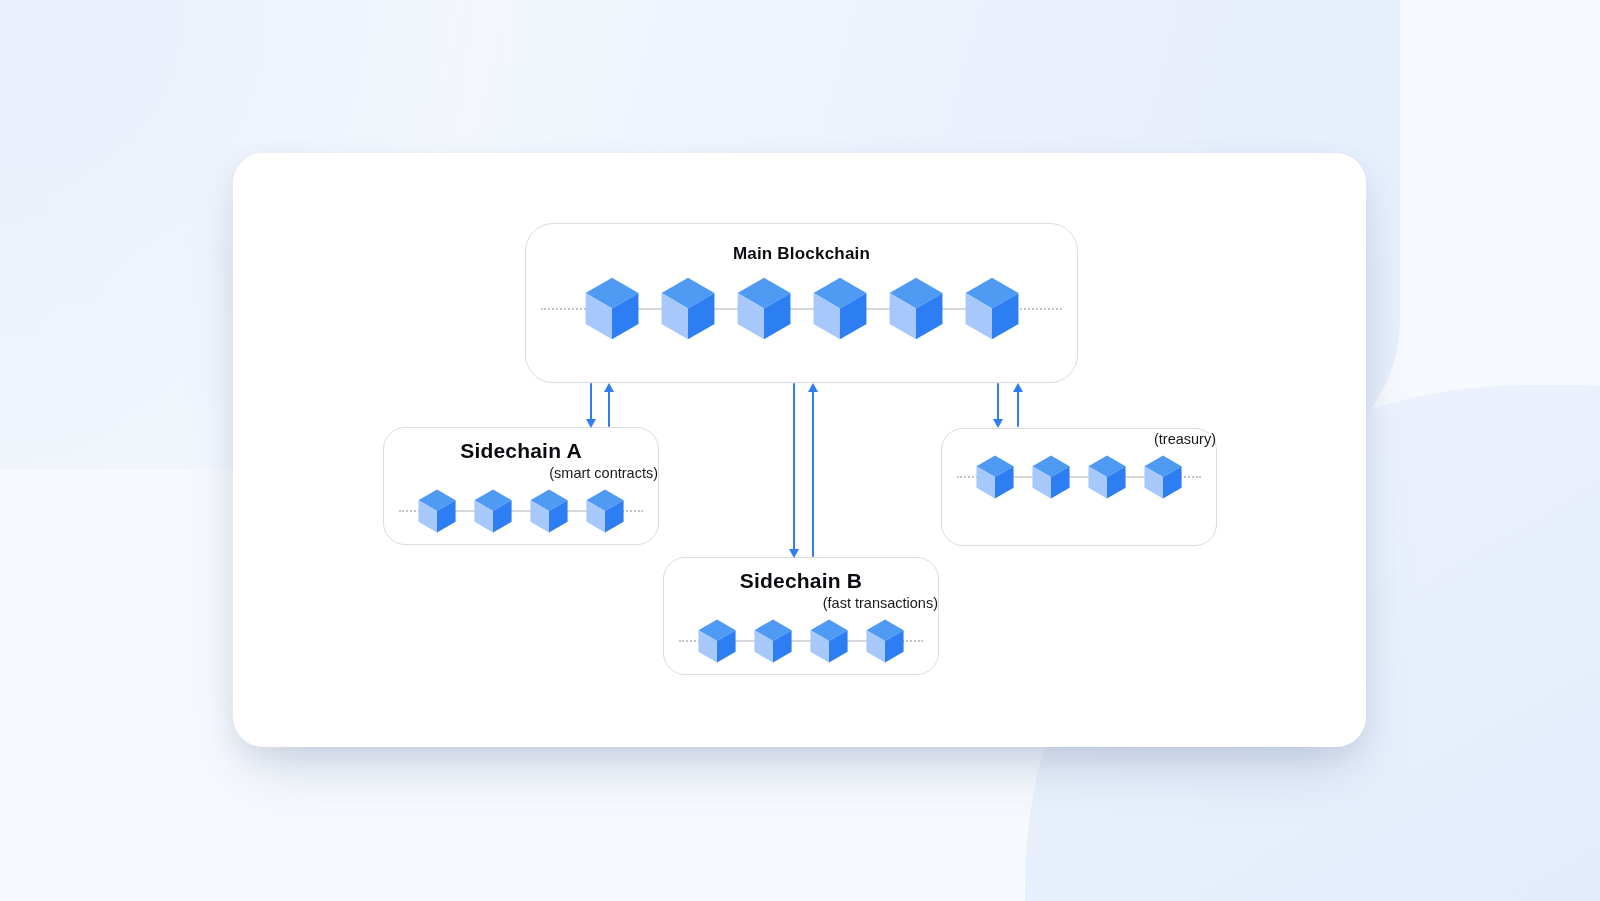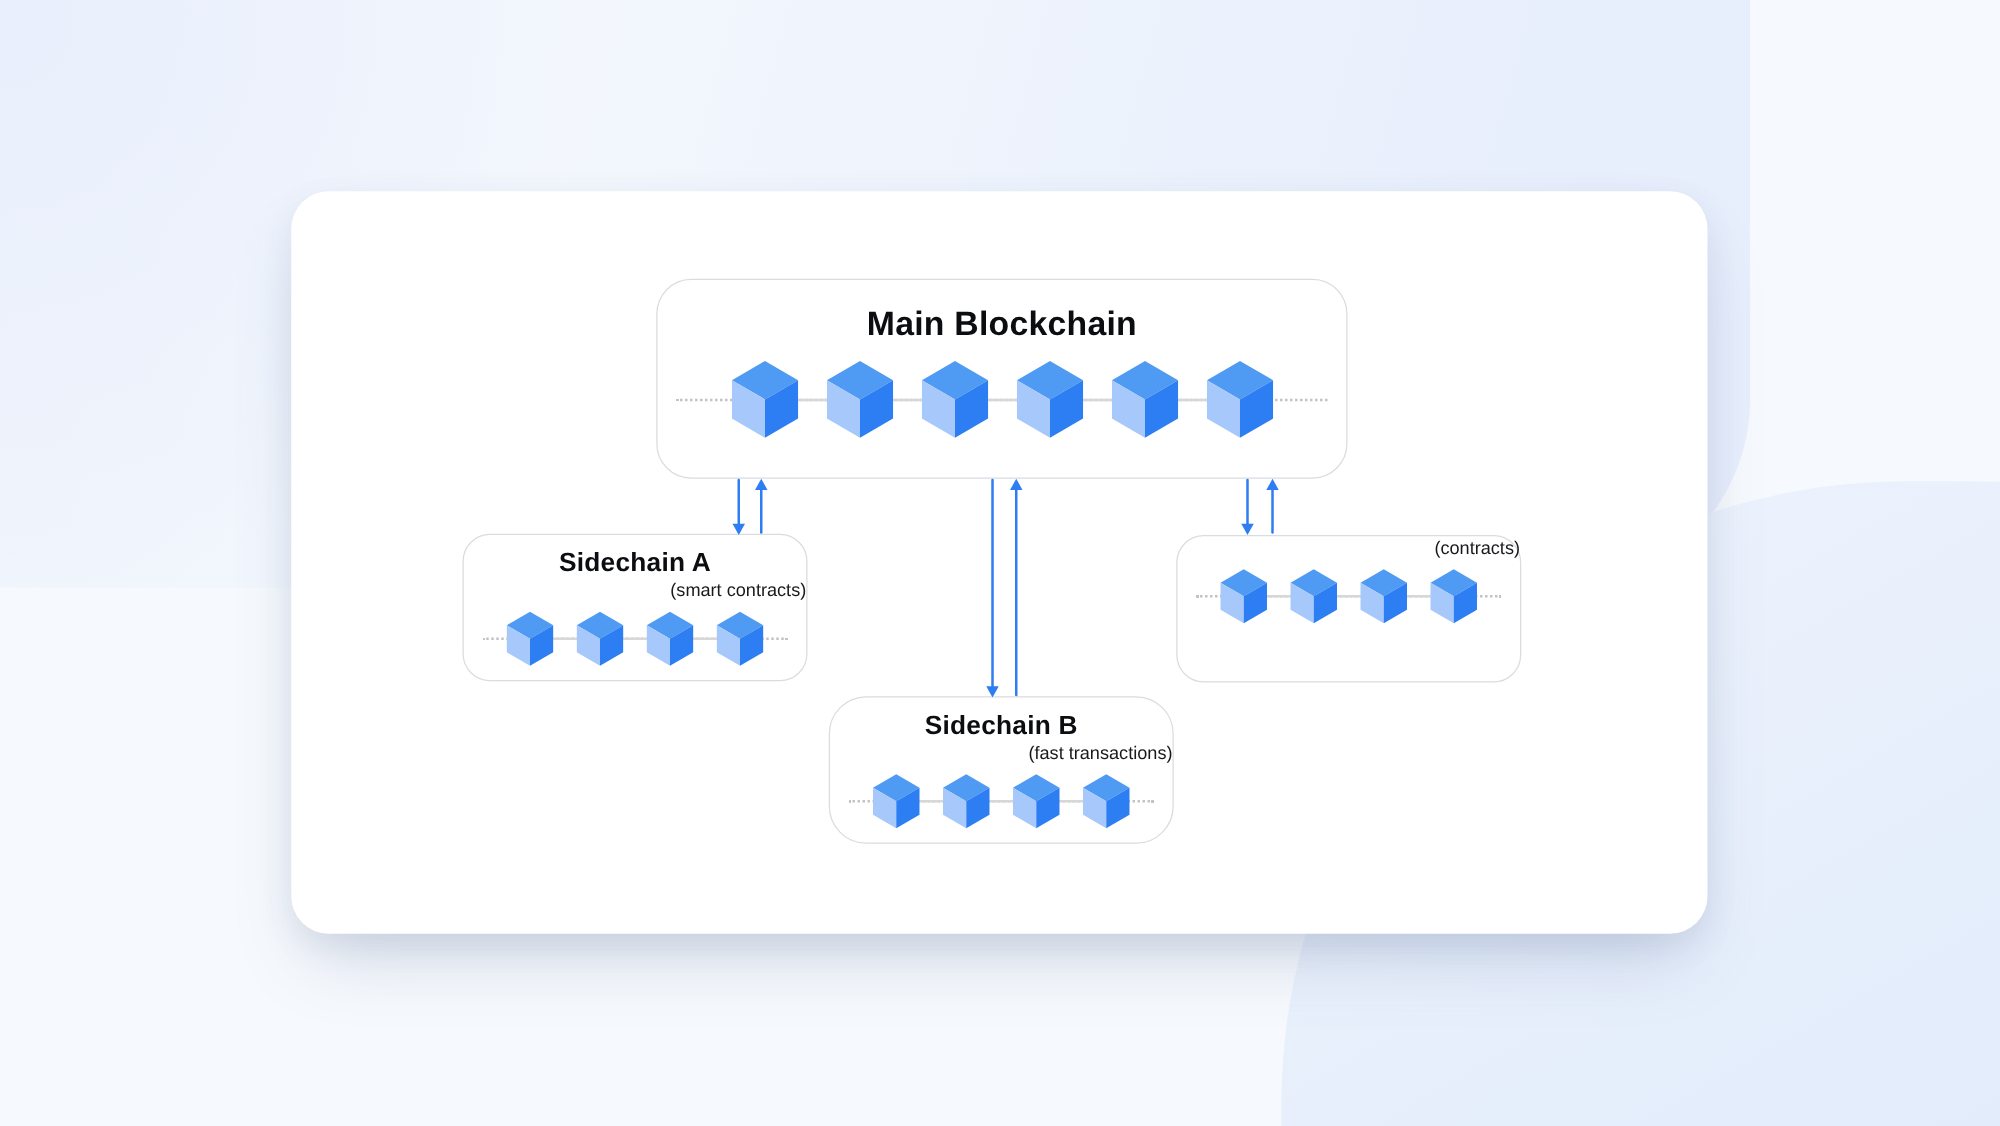--- a/index.html
+++ b/index.html
@@ -30,26 +30,26 @@
     position:absolute;left:233px;top:153px;width:1133px;height:594px;
     background:#ffffff;border-radius:30px;z-index:2;
     box-shadow:0 30px 60px -18px rgba(90,110,150,.28), 0 10px 24px rgba(90,110,150,.10);
   }
   .box{
     position:absolute;background:#fff;border:1.5px solid #d9dce1;
     box-sizing:border-box;display:flex;flex-direction:column;align-items:stretch;
   }
   .box-main{left:292px;top:70px;width:553px;height:160px;border-radius:28px;}
   .box-side{width:276px;height:118px;border-radius:22px;}
-  .box-a{left:137px;top:274px;}
-  .box-b{left:430px;top:404px;border-radius:30px;}
+  .box-a{left:150px;top:274px;}
+  .box-b{left:430px;top:404px;}
   .box-c{left:708px;top:275px;}
 
   .main-title{
-    margin:20px 0 0 0;text-align:center;font-size:27px;font-weight:bold;
+    margin:20px 0 0 0;text-align:center;font-size:17px;font-weight:bold;
     color:#0b0d10;letter-spacing:.2px;
   }
   .side-title{
     margin:11px 0 0 0;text-align:center;font-size:21px;font-weight:bold;
     color:#0b0d10;letter-spacing:.2px;
   }
   .side-sub{
     margin:2px 0 0 0;text-align:right;font-size:14.5px;color:#17191c;
   }
 
@@ -208,21 +208,21 @@
   <svg viewBox="0 0 100 116" xmlns="http://www.w3.org/2000/svg">
     <polygon points="50,1 99,29.5 50,58 1,29.5" fill="#4f9af3"></polygon>
     <polygon points="1,29.5 50,58 50,115 1,86.5" fill="#a7c8fa"></polygon>
     <polygon points="99,29.5 50,58 50,115 99,86.5" fill="#2c7ef2"></polygon>
   </svg>
 </div>
     </div>
   </section>
 
   <section class="box box-side box-c">
-    <div class="side-sub">(contracts)</div>
+    <div class="side-sub">(treasury)</div>
     <div class="chain chain-side">
       <div class="cubes">
   <svg viewBox="0 0 100 116" xmlns="http://www.w3.org/2000/svg">
     <polygon points="50,1 99,29.5 50,58 1,29.5" fill="#4f9af3"></polygon>
     <polygon points="1,29.5 50,58 50,115 1,86.5" fill="#a7c8fa"></polygon>
     <polygon points="99,29.5 50,58 50,115 99,86.5" fill="#2c7ef2"></polygon>
   </svg>
 
   <svg viewBox="0 0 100 116" xmlns="http://www.w3.org/2000/svg">
     <polygon points="50,1 99,29.5 50,58 1,29.5" fill="#4f9af3"></polygon>

